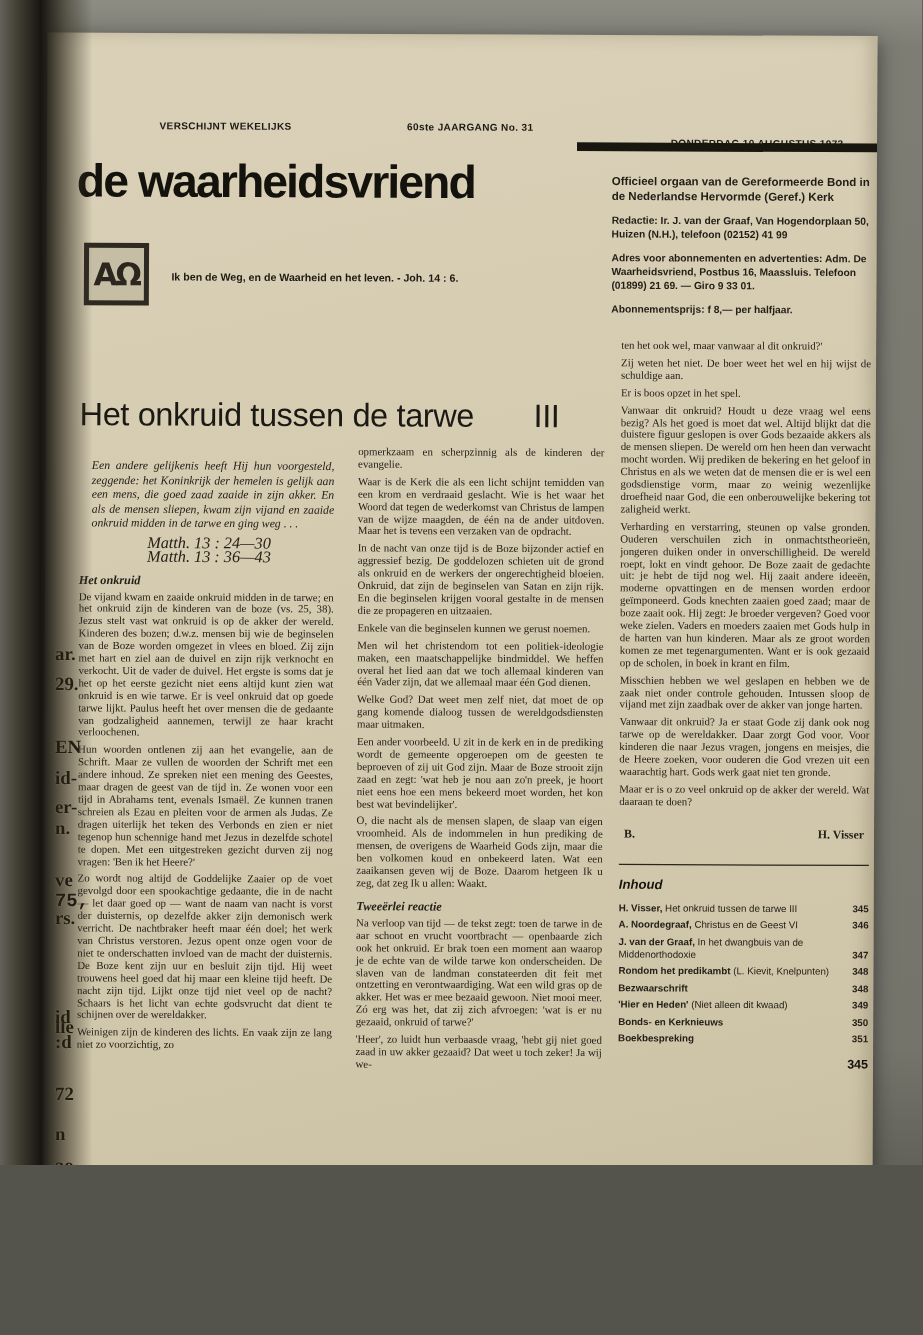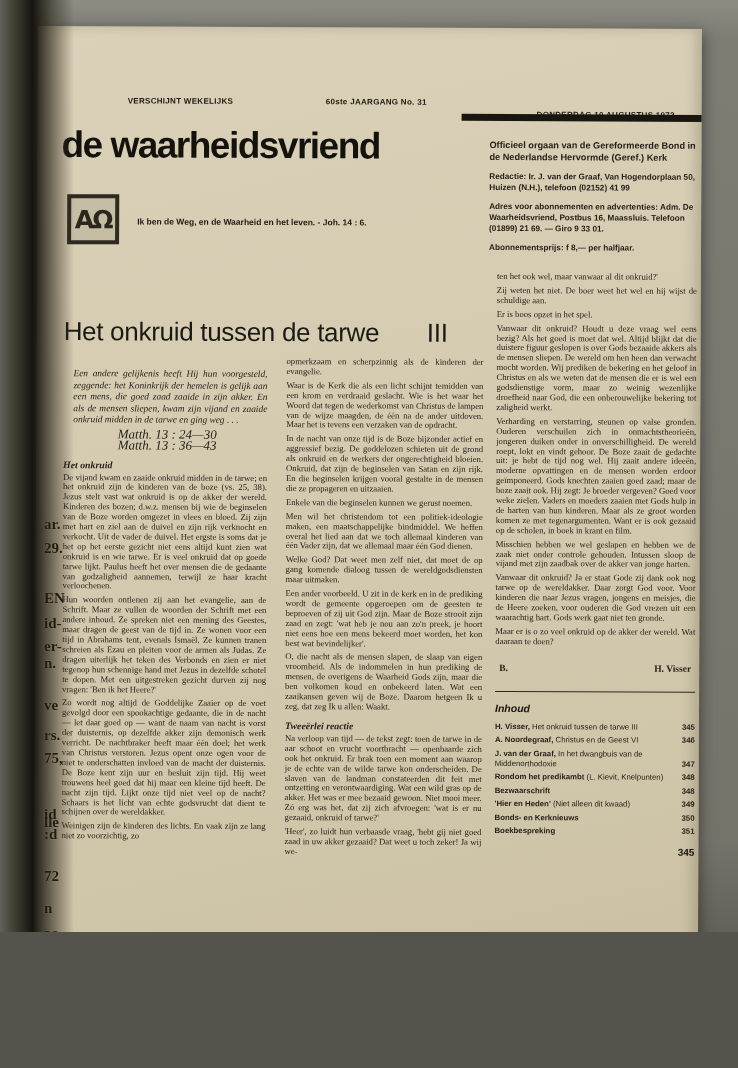--- a/index.html
+++ b/index.html
@@ -192,21 +192,21 @@
   <div class="binding"></div>
   <div>
       <span class="gfrag" style="top: 516px;">ar.</span>
       <span class="gfrag" style="top: 540px;">29.</span>
       <span class="gfrag" style="top: 590px;">EN</span>
       <span class="gfrag" style="top: 615px;">id-</span>
       <span class="gfrag" style="top: 638px;">er-</span>
       <span class="gfrag" style="top: 655px;">n.</span>
       <span class="gfrag" style="top: 697px;">ve</span>
       <span class="gfrag" style="top: 727px;">rs.</span>
-      <span class="gfrag" style="top: 750px;">75,</span>
+      <span class="gfrag" style="top: 713px; font-family: Liberation Mono, monospace;">75,</span>
       <span class="gfrag" style="top: 814px; text-align: center;">lle</span>
       <span class="gfrag" style="top: 806px;">id</span>
       <span class="gfrag" style="top: 826px;">:d</span>
       <span class="gfrag" style="top: 868px;">72</span>
       <span class="gfrag" style="top: 900px;">n</span>
       <span class="gfrag" style="top: 928px;">39</span>
       <span class="gfrag" style="top: 983px;">43,</span>
     </div>
 
 </div>

